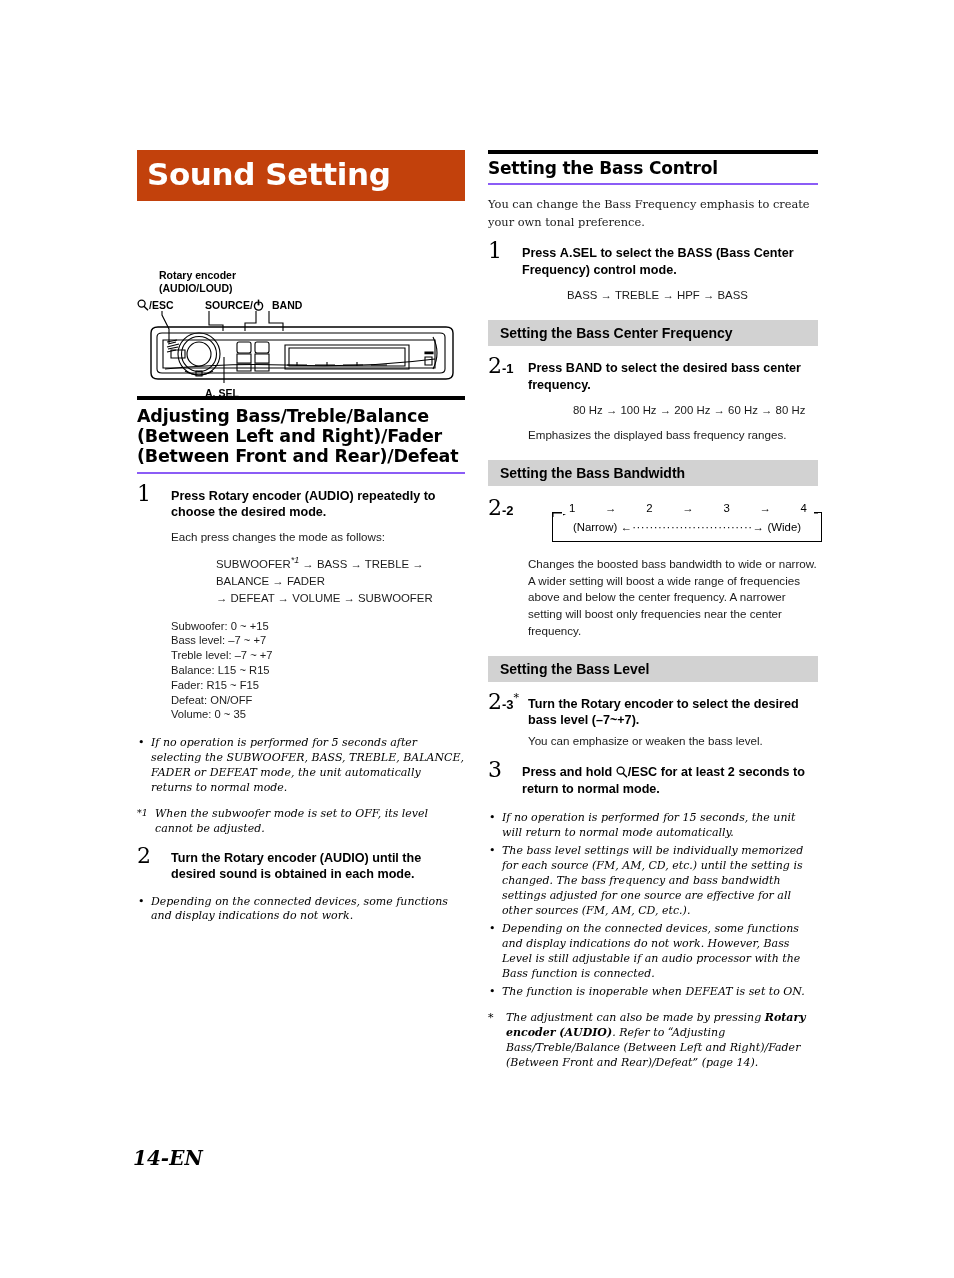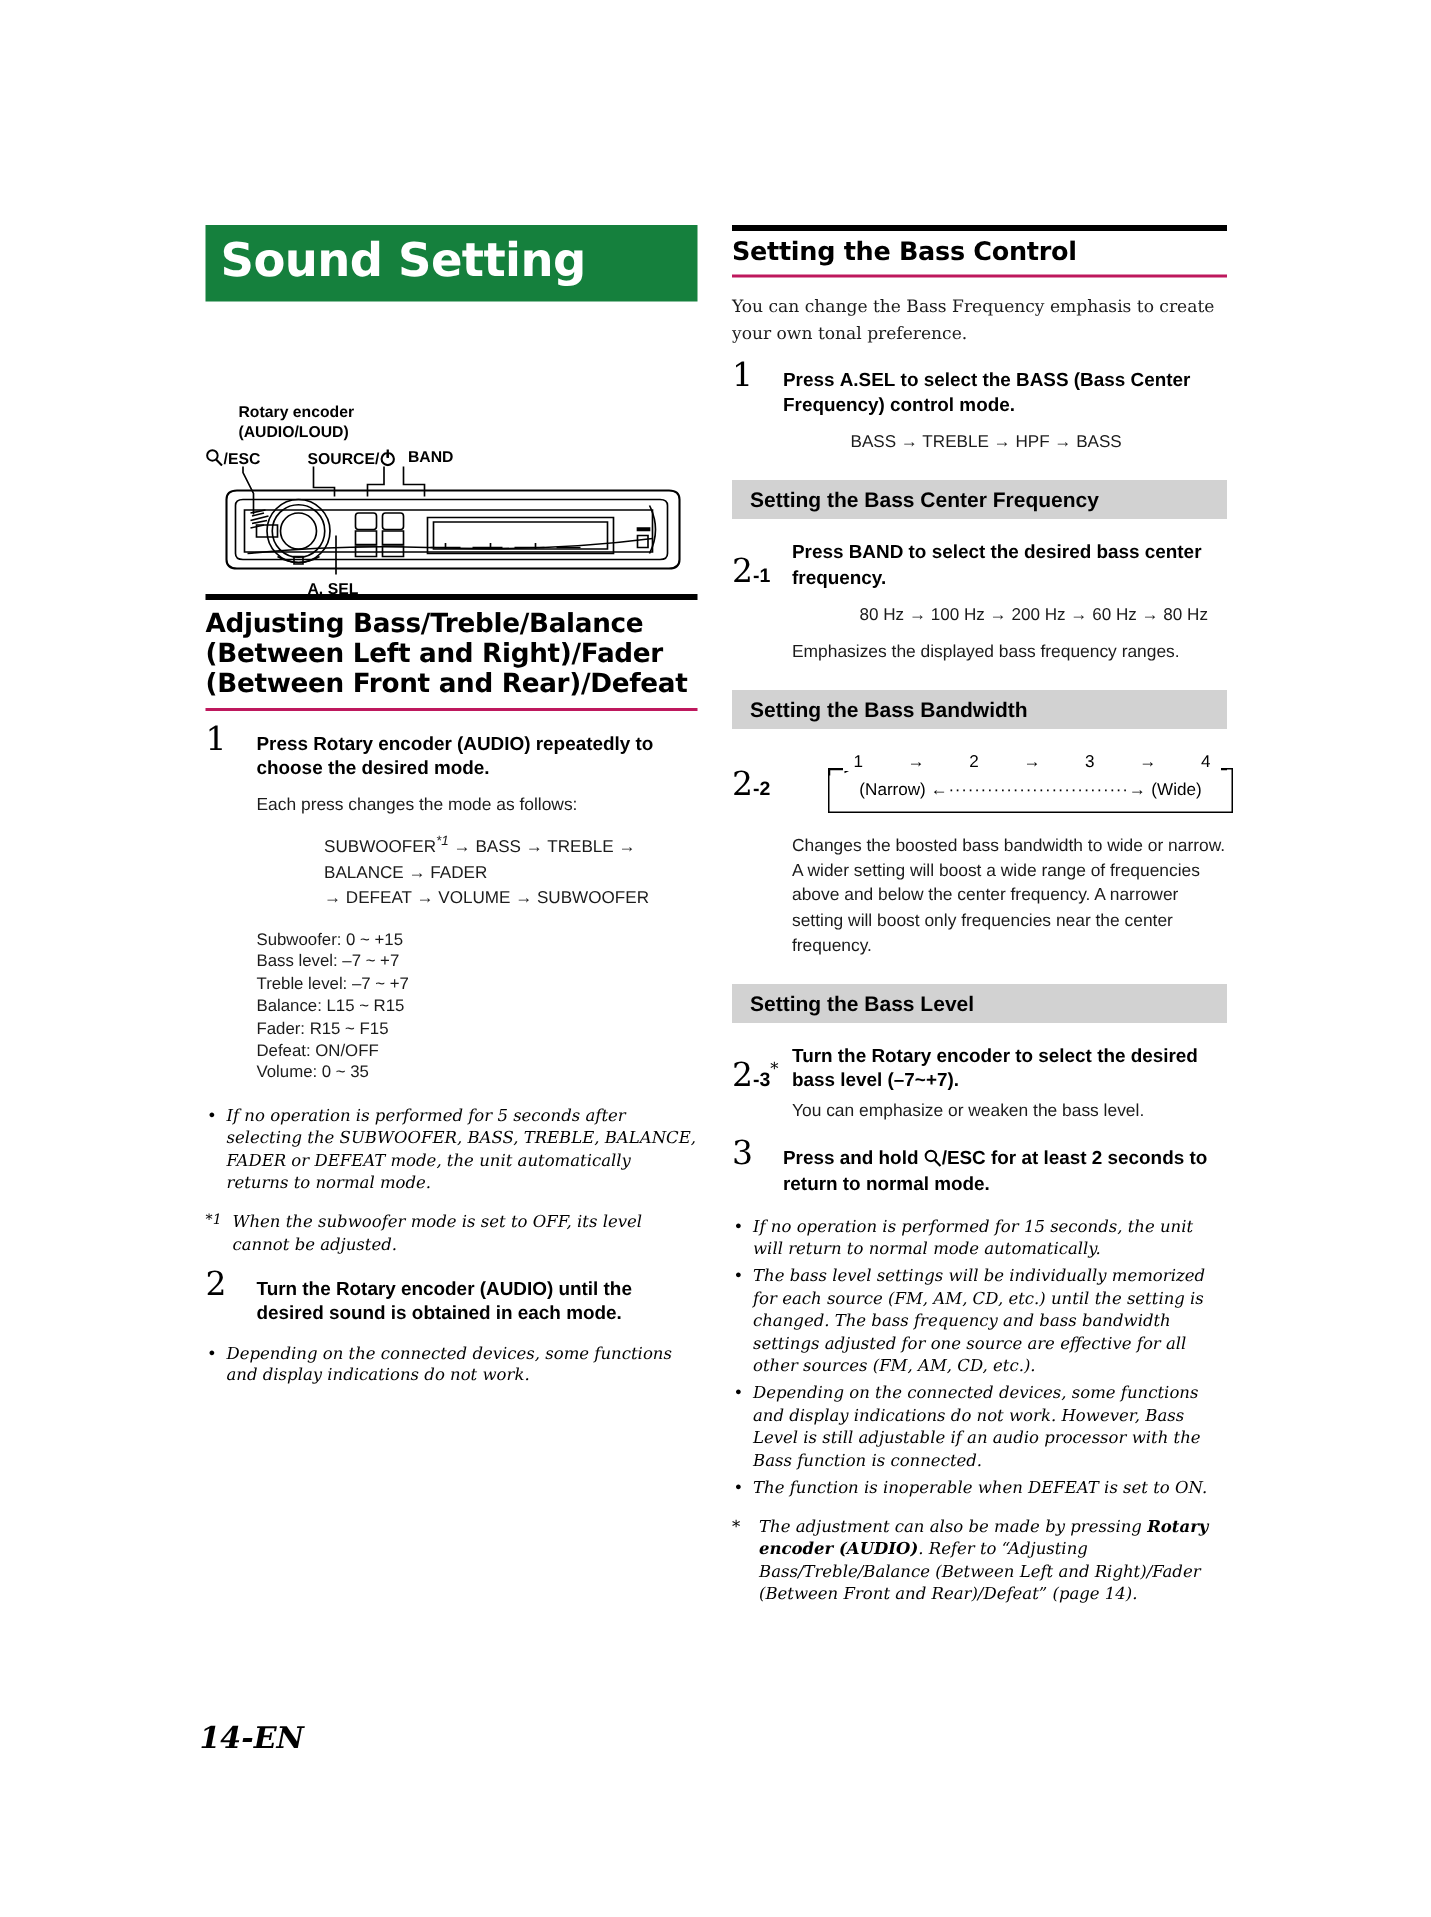--- a/index.html
+++ b/index.html
@@ -31,21 +31,21 @@
   }
   .col-right {
     position: absolute;
     left: 488px;
     top: 150px;
     width: 330px;
   }
 
   
   .chapter-title {
-    background: #15803d;
+    background: #c2410c;
     color: #ffffff;
     font-weight: bold;
     font-size: 31px;
     letter-spacing: -0.4px;
     padding: 8px 10px 10px 10px;
     line-height: 1.05;
     width: 308px;
     box-sizing: content-box;
     font-family: "DejaVu Sans", sans-serif;
   }
@@ -68,21 +68,21 @@
   .callout-source { left: 68px; top: 88px; }
   .callout-band { left: 135px; top: 88px; }
   .callout-asel { left: 68px; top: 176px; }
   .mag-icon { display: inline-block; vertical-align: -2px; }
   .pwr-icon { display: inline-block; vertical-align: -2px; }
   .device-svg { position: absolute; left: 0; top: 0; }
 
   
   .sec-head {
     border-top: 4px solid #000;
-    border-bottom: 2px solid #be185d;
+    border-bottom: 2px solid #8b5cf6;
     font-weight: bold;
     font-size: 17.5px;
     line-height: 1.17;
     padding: 6px 0 5px 0;
     font-family: "DejaVu Sans", sans-serif;
     letter-spacing: -0.2px;
   }
   .sec-head.right-head {
     font-size: 17px;
     padding: 5px 0 4px 0;
@@ -104,21 +104,20 @@
   .step-num {
     position: absolute;
     left: 0;
     top: -5px;
     font-size: 22px;
     font-family: "DejaVu Serif", serif;
     line-height: 1;
   }
   .step-num.sub {
     font-size: 22px;
-    margin-top: 16px;
   }
   .step-num .sub-idx {
     font-size: 13px;
     font-family: "Liberation Sans", sans-serif;
     font-weight: bold;
   }
   .step-num .star {
     font-size: 11px;
     vertical-align: super;
   }

